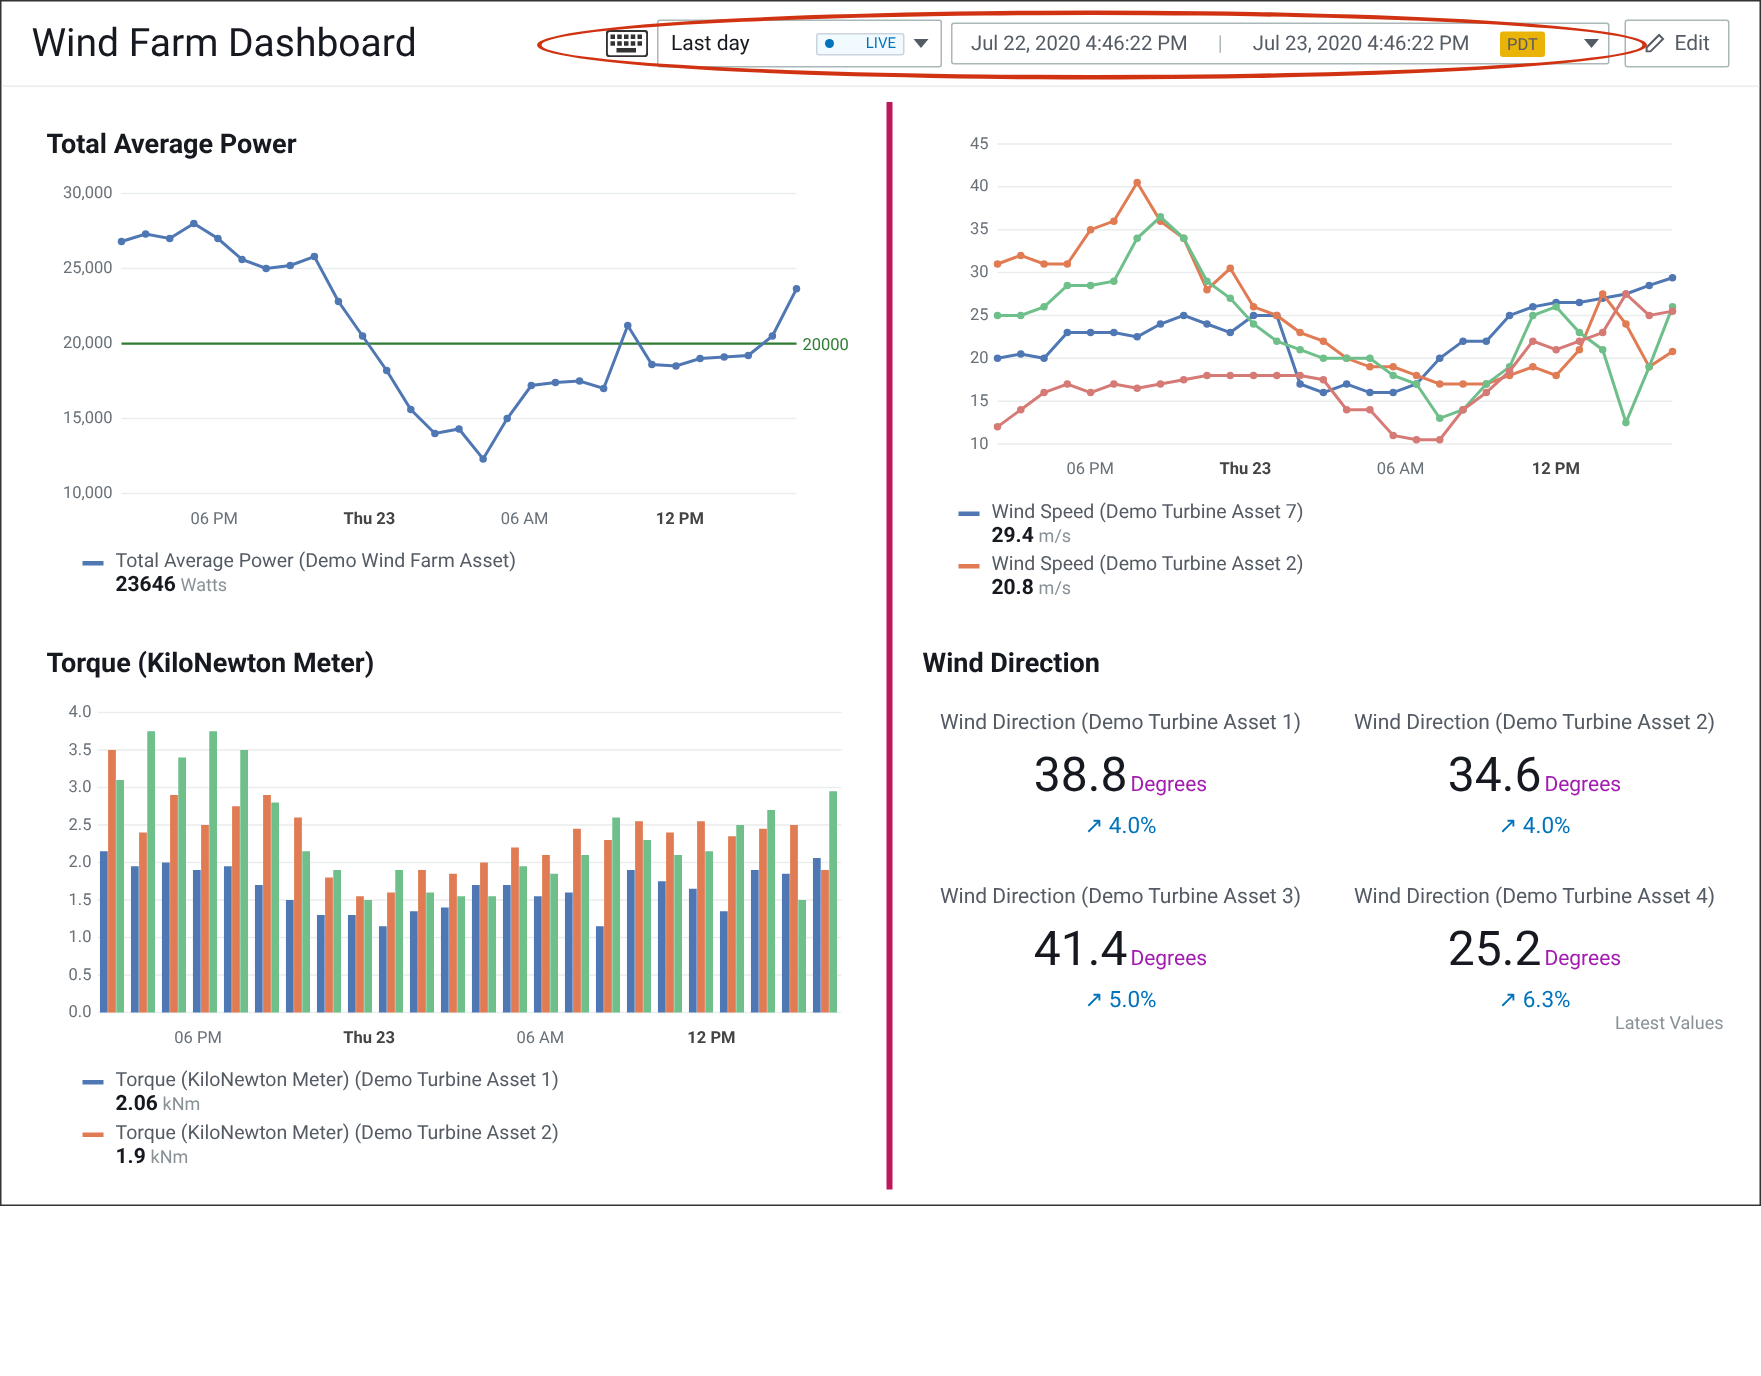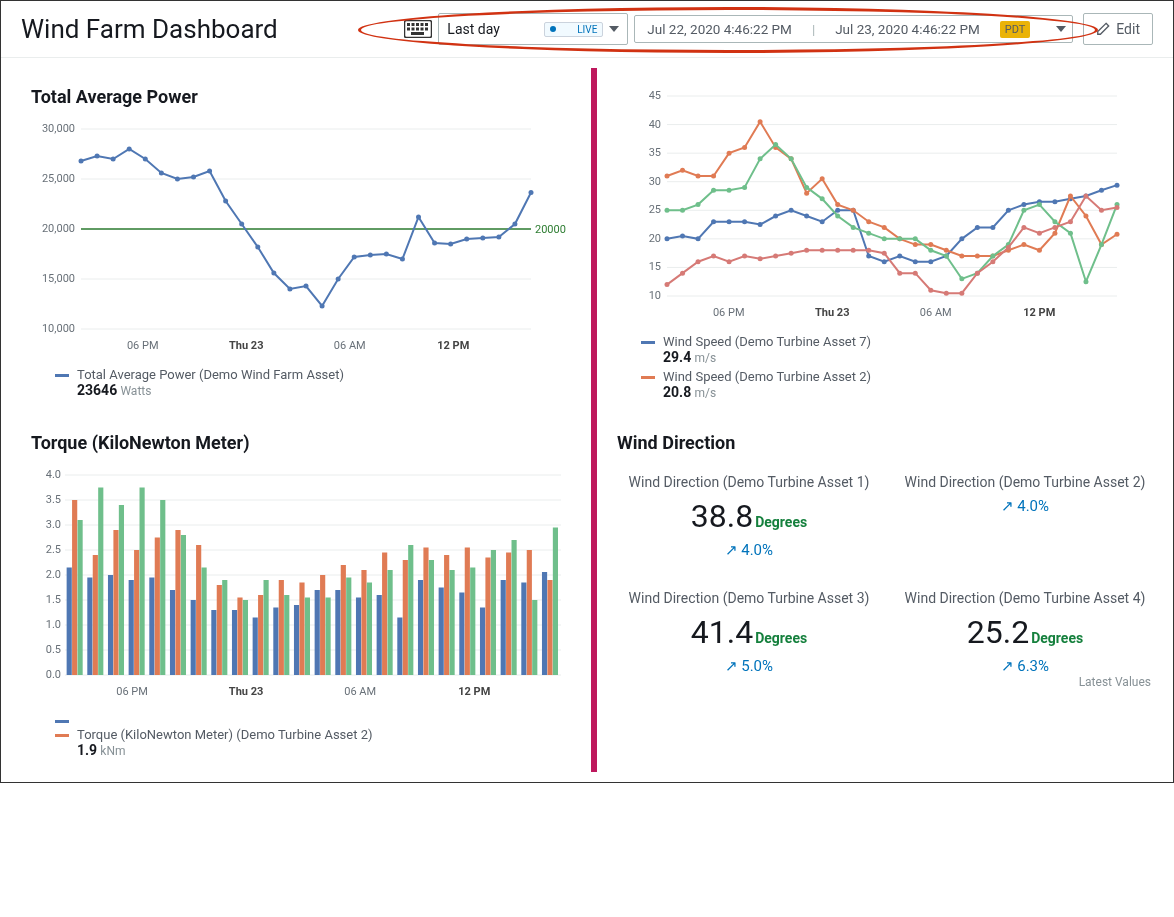--- a/index.html
+++ b/index.html
@@ -14,34 +14,34 @@
 .live-dot { width: 6px; height: 6px; border-radius: 50%; background: #0073bb; display: inline-block; }
 .caret { width: 0; height: 0; border-left: 5px solid transparent; border-right: 5px solid transparent; border-top: 6px solid #545b64; margin-left:6px;}
 .daterange { border: 1px solid #aab7b8; border-radius: 2px; display: flex; align-items: center; height: 28px; padding: 0 6px 0 12px; gap: 20px; font-size: 13.5px; color:#545b64;}
 .pipe { color: #aab7b8; }
 .tz-badge { background: #eab308; color: #545b64; font-size: 11px; padding: 2px 5px; border-radius: 2px; }
 .edit-btn { border: 1px solid #aab7b8; border-radius: 2px; display: flex; align-items: center; gap: 6px; height: 32px; padding: 0 12px; font-size: 14px; color: #545b64; cursor: pointer; }
 .red-ellipse { position: absolute; border: 3px solid #d13212; border-radius: 50%/50%; pointer-events: none; }
 .hr { height: 1px; background: #eaeded; margin: 0 0 10px 0; }
 .grid { display: grid; grid-template-columns: 1fr 1fr; padding: 0 10px 10px 10px; gap: 0; }
 .panel { padding: 18px 20px 10px 20px; }
-.panel.left { border-right: 6px solid #be185d; }
+.panel.left { border-right: 4px solid #be185d; }
 .panel h3 { font-size: 18px; font-weight: 700; color: #16191f; margin-bottom: 12px; }
 svg.chart { display: block; }
 .legend { margin-top: 8px; padding-left: 24px; }
 .legend-item { display: flex; align-items: flex-start; gap: 8px; margin-bottom: 4px; font-size: 13px; color: #545b64; }
 .swatch { width: 14px; height: 3px; margin-top: 7px; flex-shrink: 0; }
 .legend-text .name { color: #545b64; }
 .legend-text .value { font-weight: 700; color: #16191f; font-size: 14px; }
 .legend-text .unit { color: #879196; font-size: 12px; }
 .kpi-grid { display: grid; grid-template-columns: 1fr 1fr; gap: 30px 20px; margin-top: 20px; padding: 0 4px; }
 .kpi { text-align: center; }
 .kpi-label { color: #545b64; font-size: 14px; margin-bottom: 6px; line-height:1.3;}
 .kpi-value { font-size: 32px; color: #16191f; }
-.kpi-unit { font-size: 14px; color: #15803d; margin-left: 2px; font-weight: bold; }
+.kpi-unit { font-size: 14px; color: #a21caf; margin-left: 2px; }
 .kpi-delta { color: #0073bb; font-size: 15px; margin-top: 6px; }
 .latest-values { text-align: right; color: #879196; font-size: 12px; padding-right:6px; }
 .grid-line { stroke: #eaeded; stroke-width: 1; }
 .tick-lbl { font-size: 11px; fill: #687078; }
 .tick-lbl.bold { font-weight: 700; fill: #444; }
 </style>
 </head>
 <body>
 
 <div class="header">
@@ -411,20 +411,24 @@
         <rect x="418.5087719298246" y="105" width="5.166666666666667" height="105" fill="#6fbf8b"></rect>
         <rect x="439.1754385964913" y="102.5" width="5.166666666666667" height="107.5" fill="#6fbf8b"></rect>
         <rect x="459.842105263158" y="85" width="5.166666666666667" height="125" fill="#6fbf8b"></rect>
         <rect x="480.5087719298246" y="75" width="5.166666666666667" height="135" fill="#6fbf8b"></rect>
         <rect x="501.1754385964913" y="135" width="5.166666666666667" height="75" fill="#6fbf8b"></rect>
         <rect x="521.8421052631579" y="62.5" width="5.166666666666667" height="147.5" fill="#6fbf8b"></rect>
       </svg>
     <div class="legend" id="legend-torque">
         <div class="legend-item">
           <div class="swatch" style="background:#4f77b3"></div>
+          <div class="legend-text">
+            <div class="name">Torque (KiloNewton Meter) (Demo Turbine Asset 1)</div>
+            <div><span class="value">2.06</span> <span class="unit">kNm</span></div>
+          </div>
         </div>
         <div class="legend-item">
           <div class="swatch" style="background:#e07b54"></div>
           <div class="legend-text">
             <div class="name">Torque (KiloNewton Meter) (Demo Turbine Asset 2)</div>
             <div><span class="value">1.9</span> <span class="unit">kNm</span></div>
           </div>
         </div>
       </div>
   </div>
@@ -432,20 +436,21 @@
   <div class="panel">
     <h3>Wind Direction</h3>
     <div class="kpi-grid" id="kpi-grid">
         <div class="kpi">
           <div class="kpi-label">Wind Direction (Demo Turbine Asset 1)</div>
           <div><span class="kpi-value">38.8</span><span class="kpi-unit">Degrees</span></div>
           <div class="kpi-delta"><span>↗</span> 4.0%</div>
         </div>
         <div class="kpi">
           <div class="kpi-label">Wind Direction (Demo Turbine Asset 2)</div>
+          <div><span class="kpi-value">34.6</span><span class="kpi-unit">Degrees</span></div>
           <div class="kpi-delta"><span>↗</span> 4.0%</div>
         </div>
         <div class="kpi">
           <div class="kpi-label">Wind Direction (Demo Turbine Asset 3)</div>
           <div><span class="kpi-value">41.4</span><span class="kpi-unit">Degrees</span></div>
           <div class="kpi-delta"><span>↗</span> 5.0%</div>
         </div>
         <div class="kpi">
           <div class="kpi-label">Wind Direction (Demo Turbine Asset 4)</div>
           <div><span class="kpi-value">25.2</span><span class="kpi-unit">Degrees</span></div>

